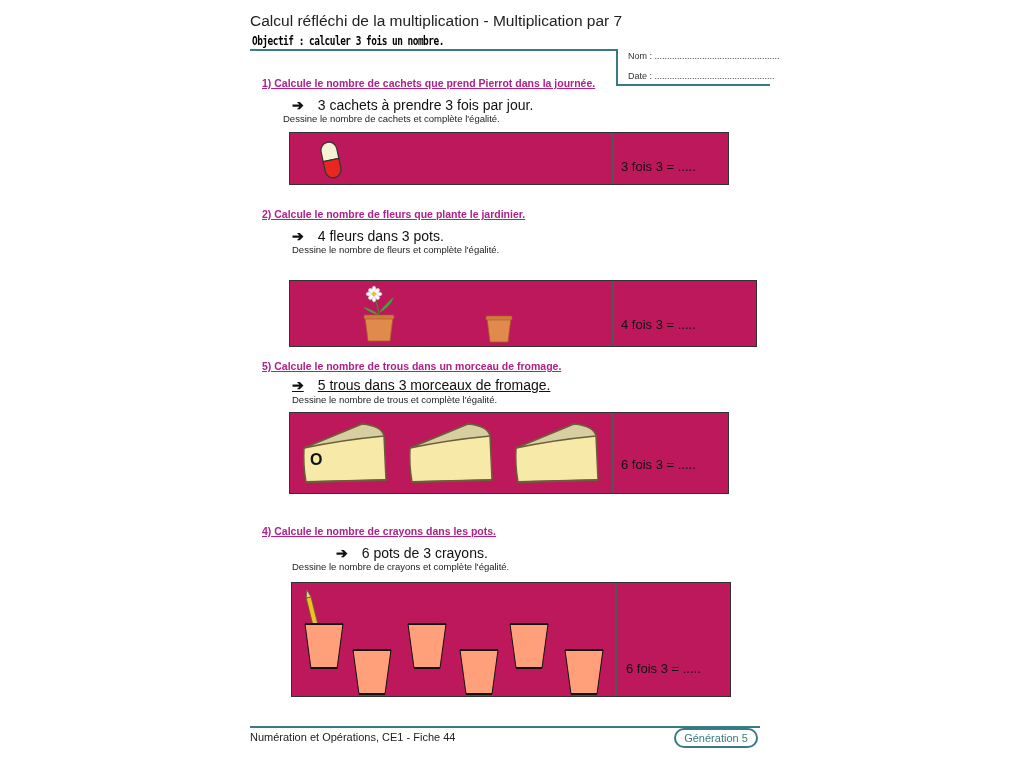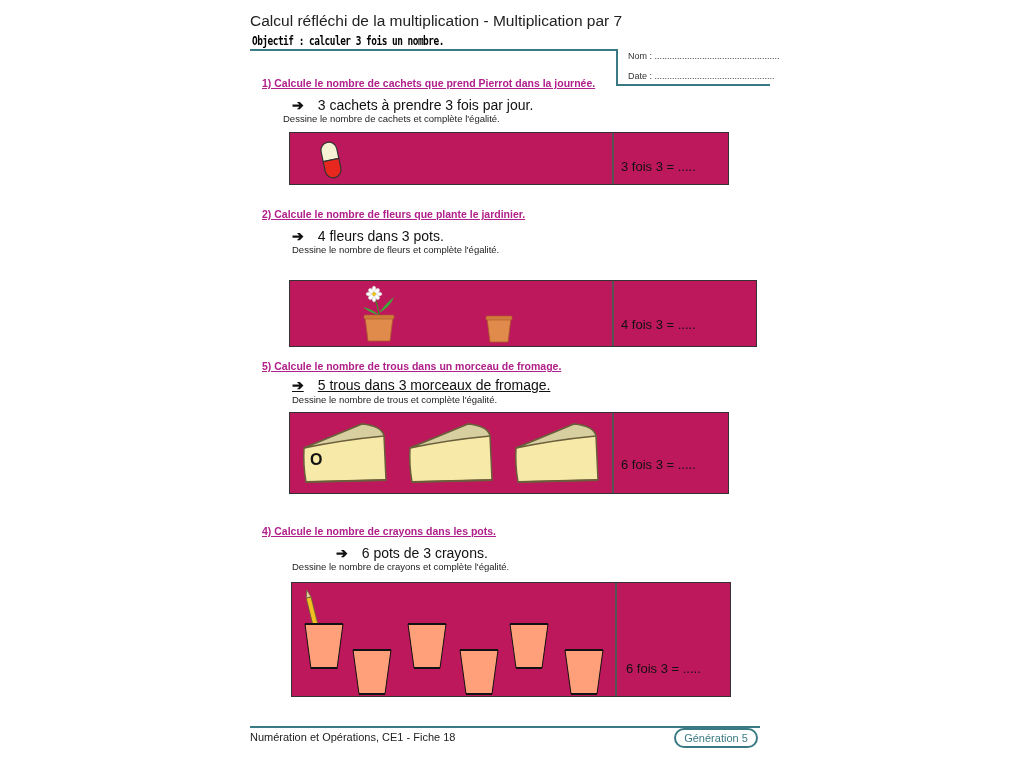--- a/index.html
+++ b/index.html
@@ -139,14 +139,14 @@
   <svg class="abs" style="left:272px;top:66px;" width="40" height="46" viewBox="0 0 40 46">
     <path d="M1 1 H39 L33 45 H7 Z" fill="#ffa07a" stroke="#111" stroke-width="1"></path>
     <line x1="1" y1="1" x2="39" y2="1" stroke="#111" stroke-width="2"></line>
     <line x1="7" y1="45" x2="33" y2="45" stroke="#111" stroke-width="2"></line>
   </svg>
   <div class="divider" style="left:323px;"></div>
   <div class="eq" style="left:334px;top:78px;">6 fois 3 = .....</div>
 </div>
 
 <div class="abs footer-line"></div>
-<div class="abs footer-text">Numération et Opérations, CE1 - Fiche 18</div>
+<div class="abs footer-text">Numération et Opérations, CE1 - Fiche 44</div>
 <div class="abs gen">Génération 5</div>
 
 </body></html>

